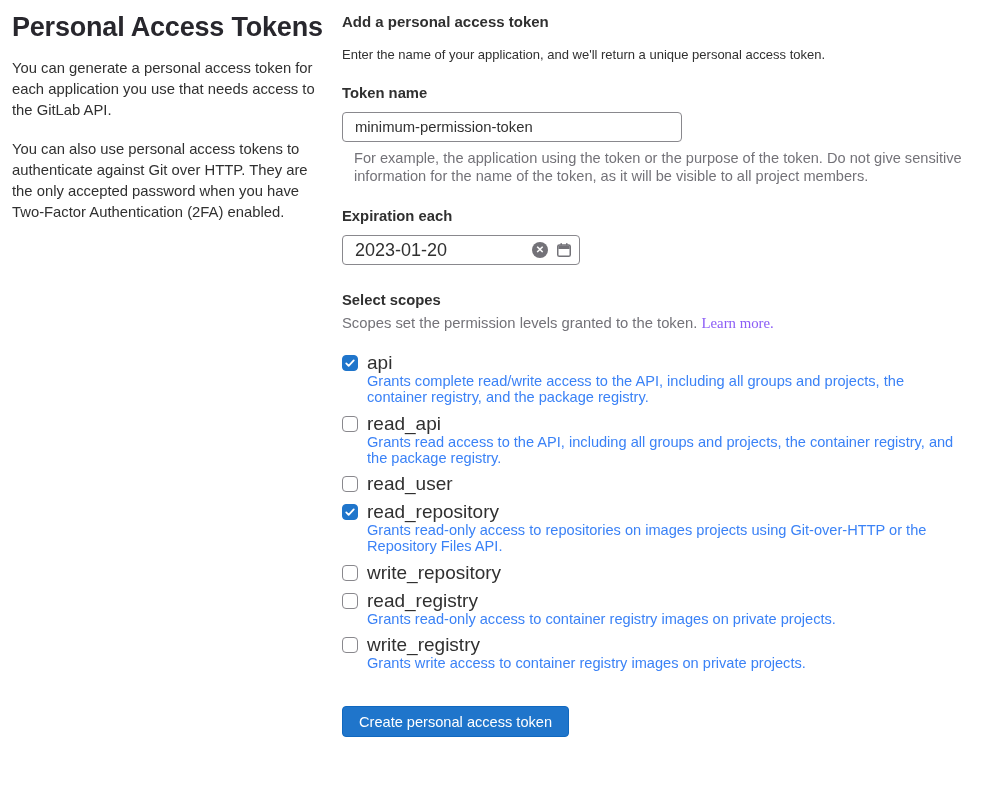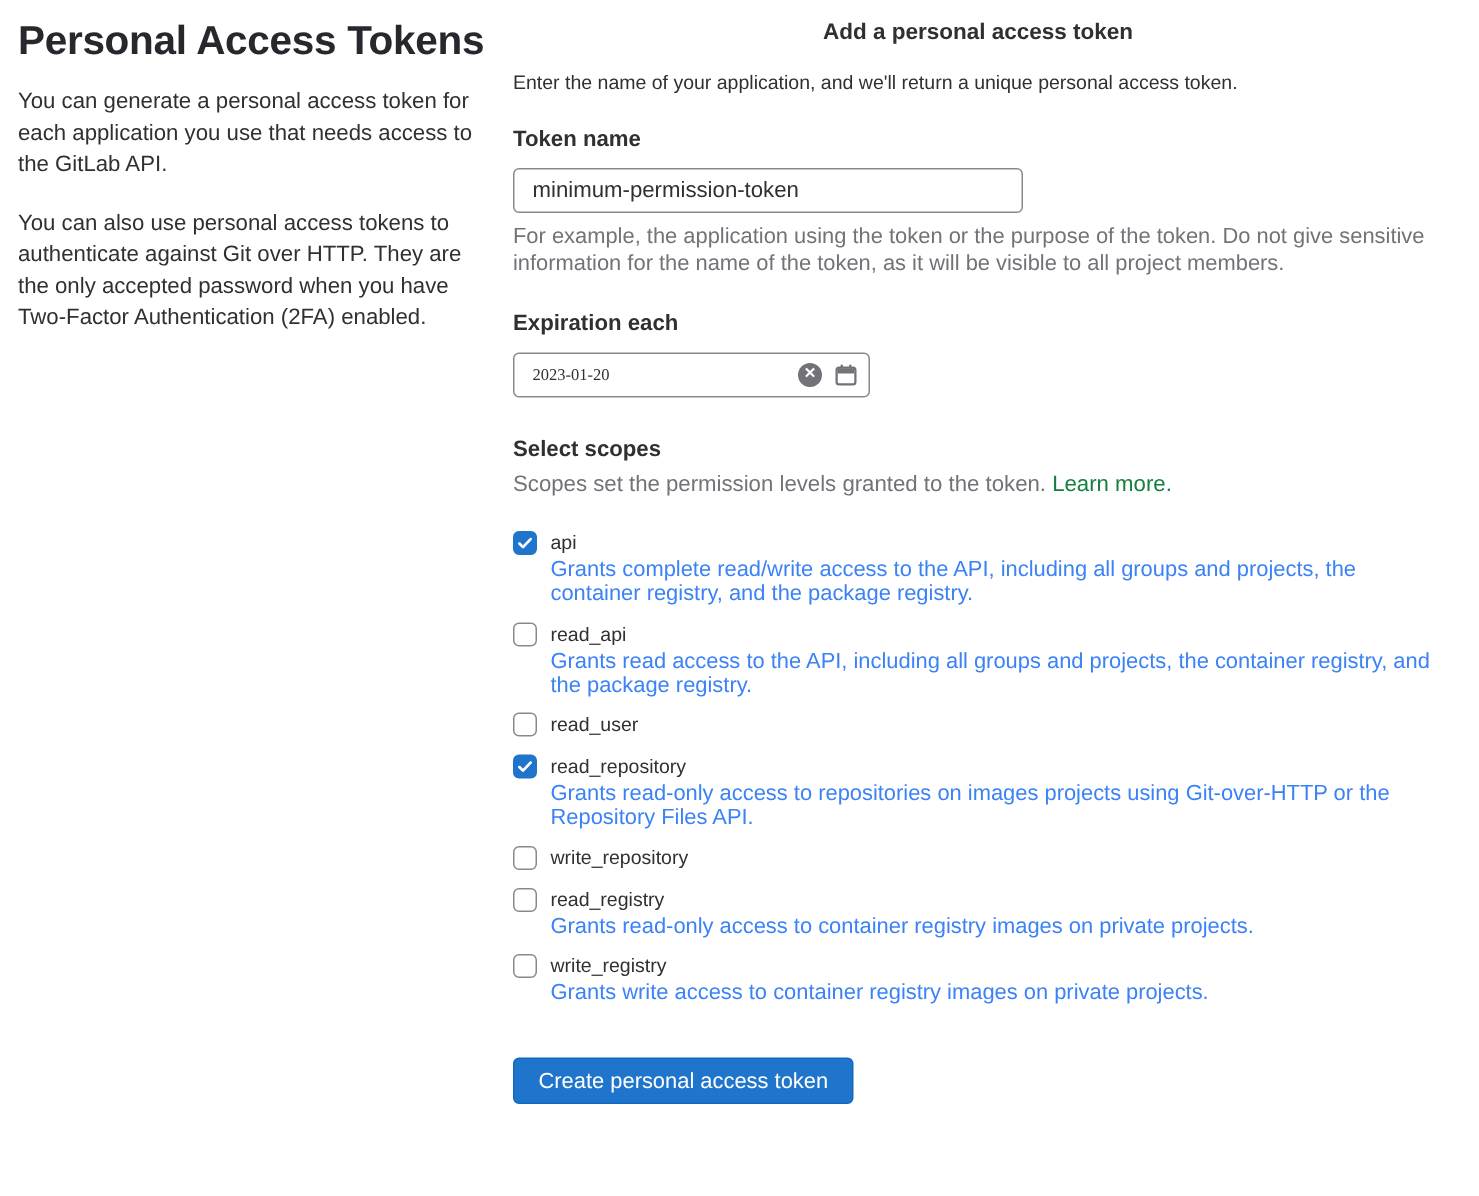--- a/index.html
+++ b/index.html
@@ -14,69 +14,69 @@
   
   .left-col { width: 318px; flex-shrink: 0; margin-right: 12px; }
   .page-title {
     font-size: 27px; font-weight: bold; color: #28272d;
     margin: 2px 0 15px 0; letter-spacing: -0.2px;
   }
   .page-desc { font-size: 14.8px; line-height: 21px; margin: 0 0 18px 0; color: #303030; }
 
   
   .right-col { flex: 1; padding-top: 3px; max-width: 620px; }
-  .section-heading { font-size: 15px; font-weight: bold; margin: 0 0 17px 0; text-align: center; }
+  .section-heading { font-size: 15px; font-weight: bold; margin: 0 0 17px 0; }
   .section-sub { font-size: 13px; margin: 0 0 23px 0; }
   .field-label { display: block; font-size: 14.8px; font-weight: bold; margin: 0 0 11px 0; }
 
   .text-input {
     width: 340px; height: 30px;
     border: 1px solid #89888d; border-radius: 4px;
     padding: 0 12px; font-family: "Liberation Sans", sans-serif;
     font-size: 14.8px; color: #303030; outline: none; background: #fff;
   }
   .help-text {
     font-size: 14.6px; line-height: 17.5px; color: #737278;
-    margin: 8px 0 23px 0;
+    margin: 8px 0 23px 12px;
   }
 
   .date-group {
     width: 238px; height: 30px;
     border: 1px solid #89888d; border-radius: 4px;
     display: flex; align-items: center;
     padding: 0 7px 0 12px; margin-bottom: 27px; background: #fff;
   }
   .date-input {
     border: none; outline: none; flex: 1; min-width: 0;
-    font-family: Liberation Serif, serif;
-    font-size: 11px; color: #303030; background: transparent; padding: 0;
+    font-family: Liberation Sans, sans-serif;
+    font-size: 18px; color: #303030; background: transparent; padding: 0;
   }
   .clear-icon {
     width: 16px; height: 16px; border-radius: 50%;
     background: #737278; color: #ffffff;
     display: flex; align-items: center; justify-content: center;
     font-size: 10px; font-weight: bold; line-height: 1;
     cursor: pointer; margin-right: 8px; flex-shrink: 0;
   }
   .cal-icon { width: 16px; height: 16px; display: block; cursor: pointer; flex-shrink: 0; }
 
   .scopes-hint { font-size: 14.8px; color: #737278; margin: 0 0 21px 0; }
-  .learn-more { color: #15803d; text-decoration: none; cursor: pointer; }
+  .learn-more { color: #8b5cf6; text-decoration: none; cursor: pointer; font-family: Liberation Serif, serif; }
 
   .scope-item { margin-bottom: 8px; }
   .scope-head { display: flex; align-items: center; }
   .checkbox {
     width: 16px; height: 16px; border: 1px solid #89888d; border-radius: 4px;
     background: #ffffff; margin-right: 9px; flex-shrink: 0; cursor: pointer;
     display: flex; align-items: center; justify-content: center;
   }
   .checkbox svg { display: none; width: 12px; height: 12px; }
   .checkbox.is-checked { background: #1f75cb; border-color: #1f75cb; }
   .checkbox.is-checked svg { display: block; }
-  .scope-name { font-size: 13px; line-height: 20px; color: #303030; cursor: pointer; }
+  .scope-name { font-size: 19px; line-height: 20px; color: #303030; cursor: pointer; }
   .scope-desc {
     margin-left: 25px; font-size: 14.6px; line-height: 16.3px;
     color: #3b82f6; max-width: 596px;
   }
 
   .submit-btn {
     margin-top: 27px; height: 31px; padding: 0 16px;
     background: #1f75cb; border: 1px solid #1068bf; border-radius: 4px;
     color: #ffffff; font-family: "Liberation Sans", sans-serif;
     font-size: 14.6px; cursor: pointer;

